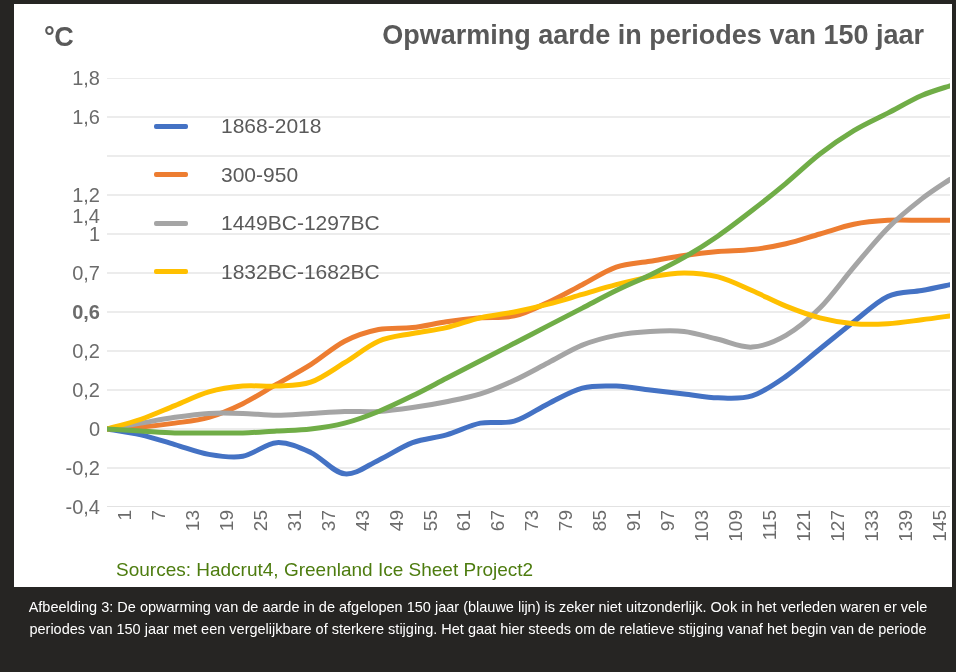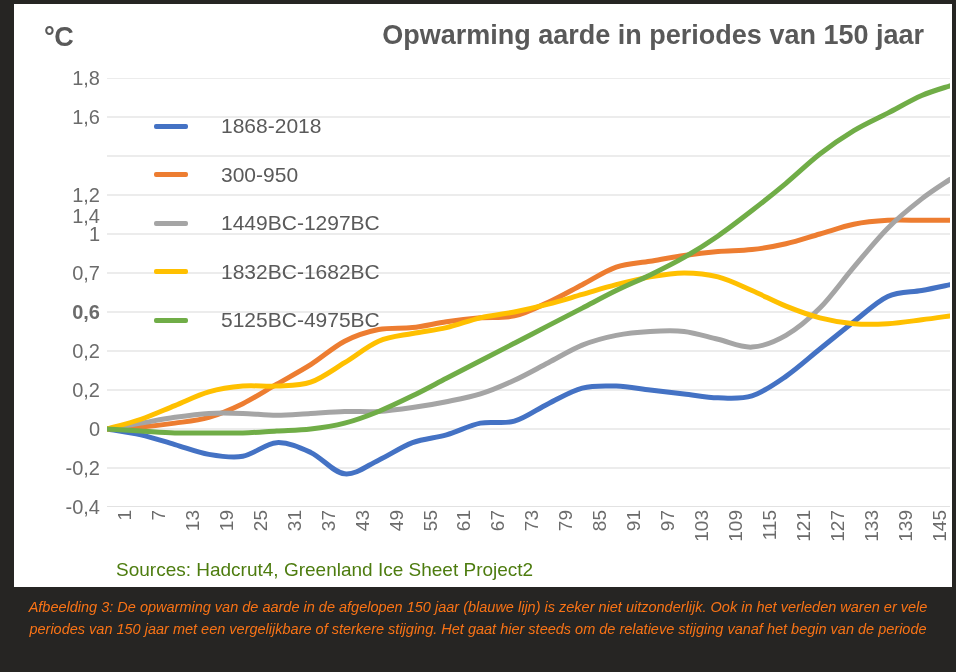--- a/index.html
+++ b/index.html
@@ -117,24 +117,23 @@
     color: #4d7c0f;
     white-space: nowrap;
   }
 
   
   .caption {
     position: absolute;
     left: 20px; top: 596px;
     width: 916px;
     text-align: center;
-    font-style: italic;
     font-size: 14.5px;
     line-height: 1.55;
-    color: #f97316;
+    color: #ffffff;
   }
 </style>
 </head>
 <body>
 
 <div id="root">
 
   <div class="chart-panel">
 
     <div class="axis-unit">°C</div>
@@ -216,23 +215,19 @@
           <span class="legend-label">300-950</span>
         </div>
         <div class="legend-item">
           <span class="legend-swatch" style="background: rgb(165, 165, 165);"></span>
           <span class="legend-label">1449BC-1297BC</span>
         </div>
         <div class="legend-item">
           <span class="legend-swatch" style="background: rgb(255, 192, 0);"></span>
           <span class="legend-label">1832BC-1682BC</span>
         </div>
-        <div class="legend-item">
-          <span class="legend-swatch" style="background: rgb(112, 173, 71);"></span>
-          <span class="legend-label">5125BC-4975BC</span>
-        </div>
       </div>
 
     <div class="sources">Sources: Hadcrut4, Greenland Ice Sheet Project2</div>
   </div>
 
   <div class="caption">Afbeelding 3: De opwarming van de aarde in de afgelopen 150 jaar (blauwe lijn) is zeker niet uitzonderlijk. Ook in het verleden waren er vele periodes van 150 jaar met een vergelijkbare of sterkere stijging. Het gaat hier steeds om de relatieve stijging vanaf het begin van de periode</div>
 </div>
 
 </body></html>

